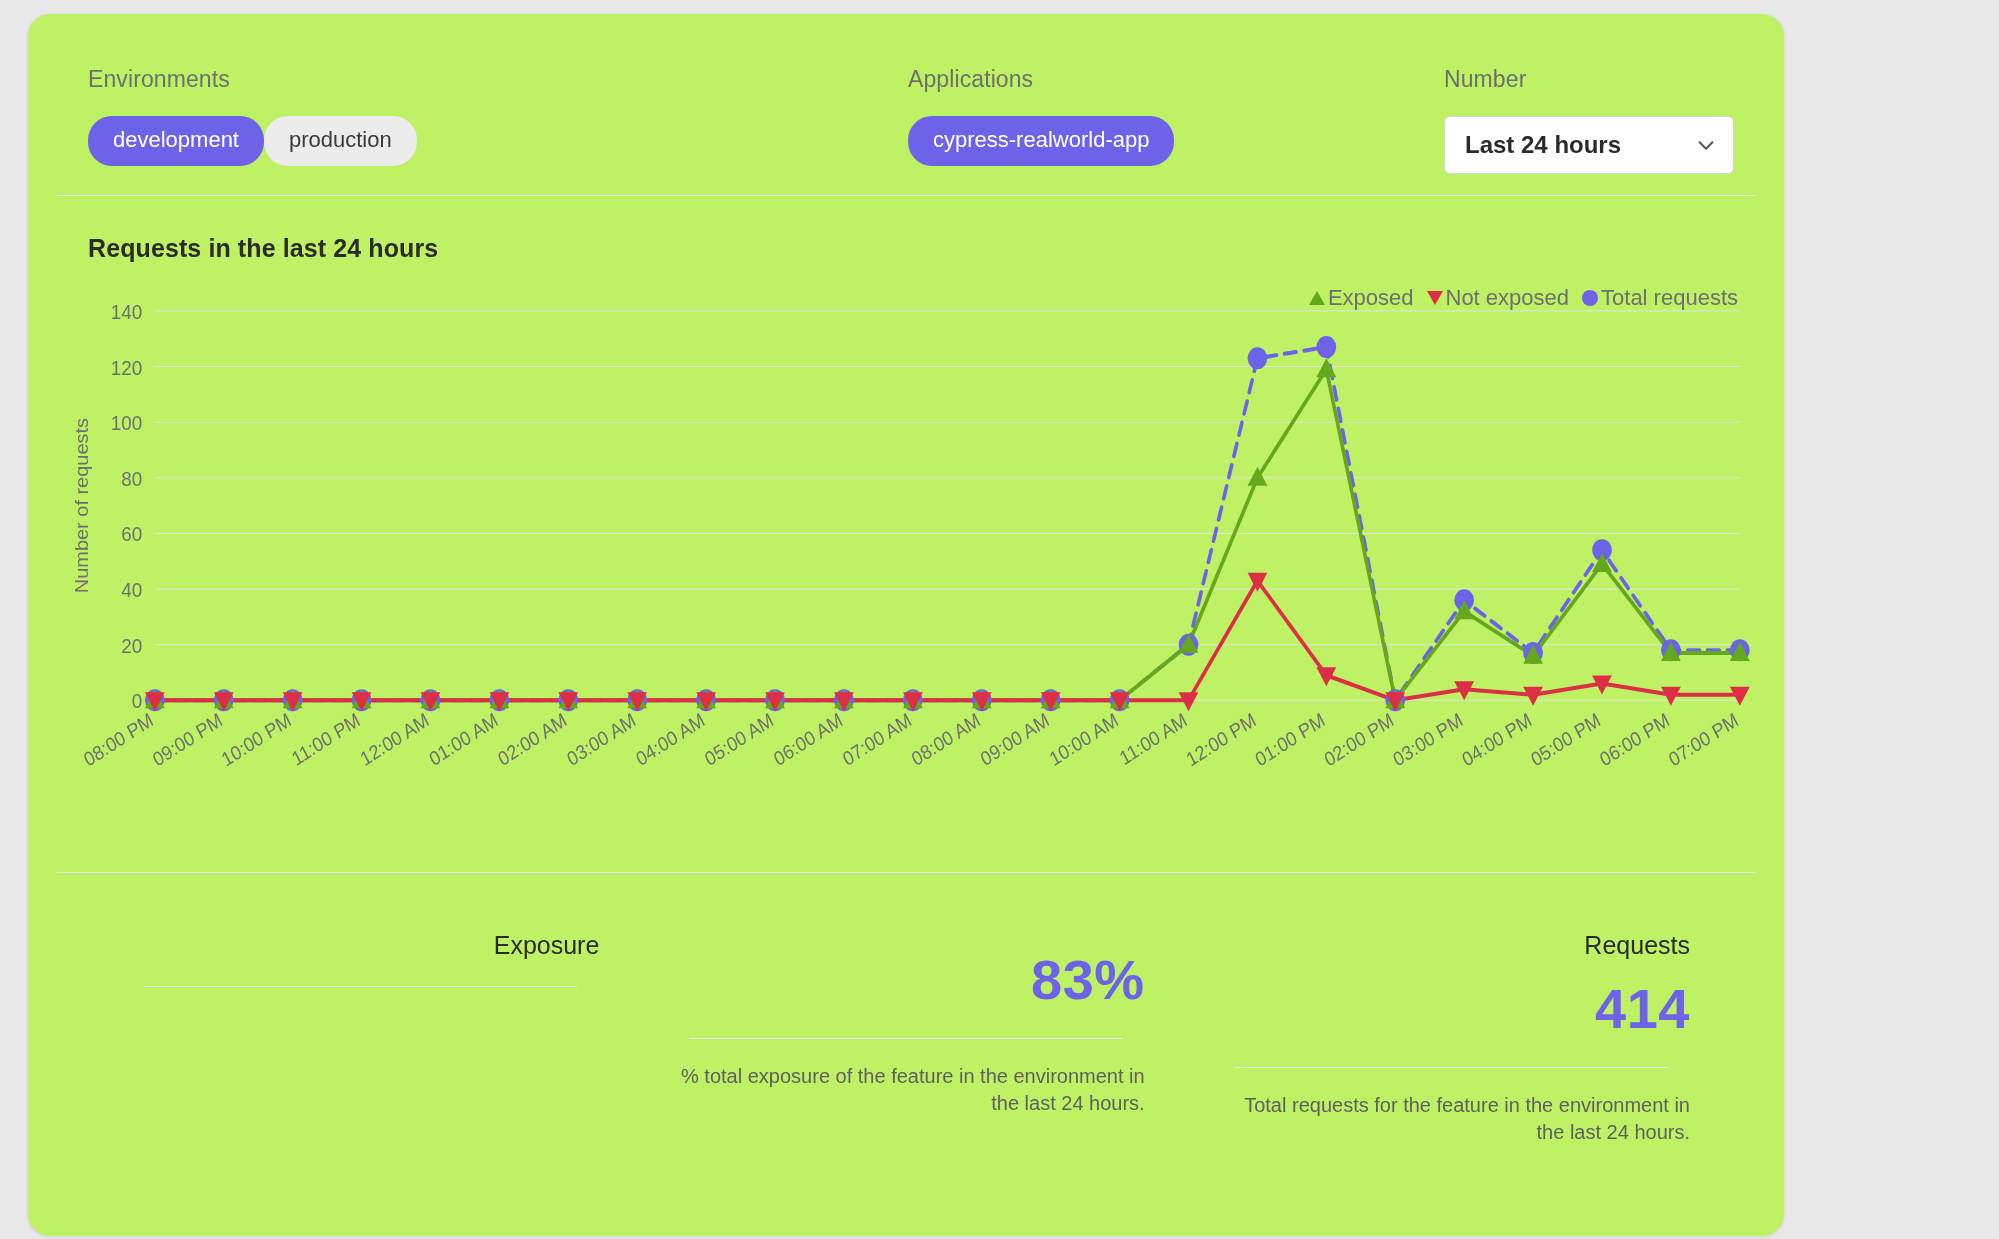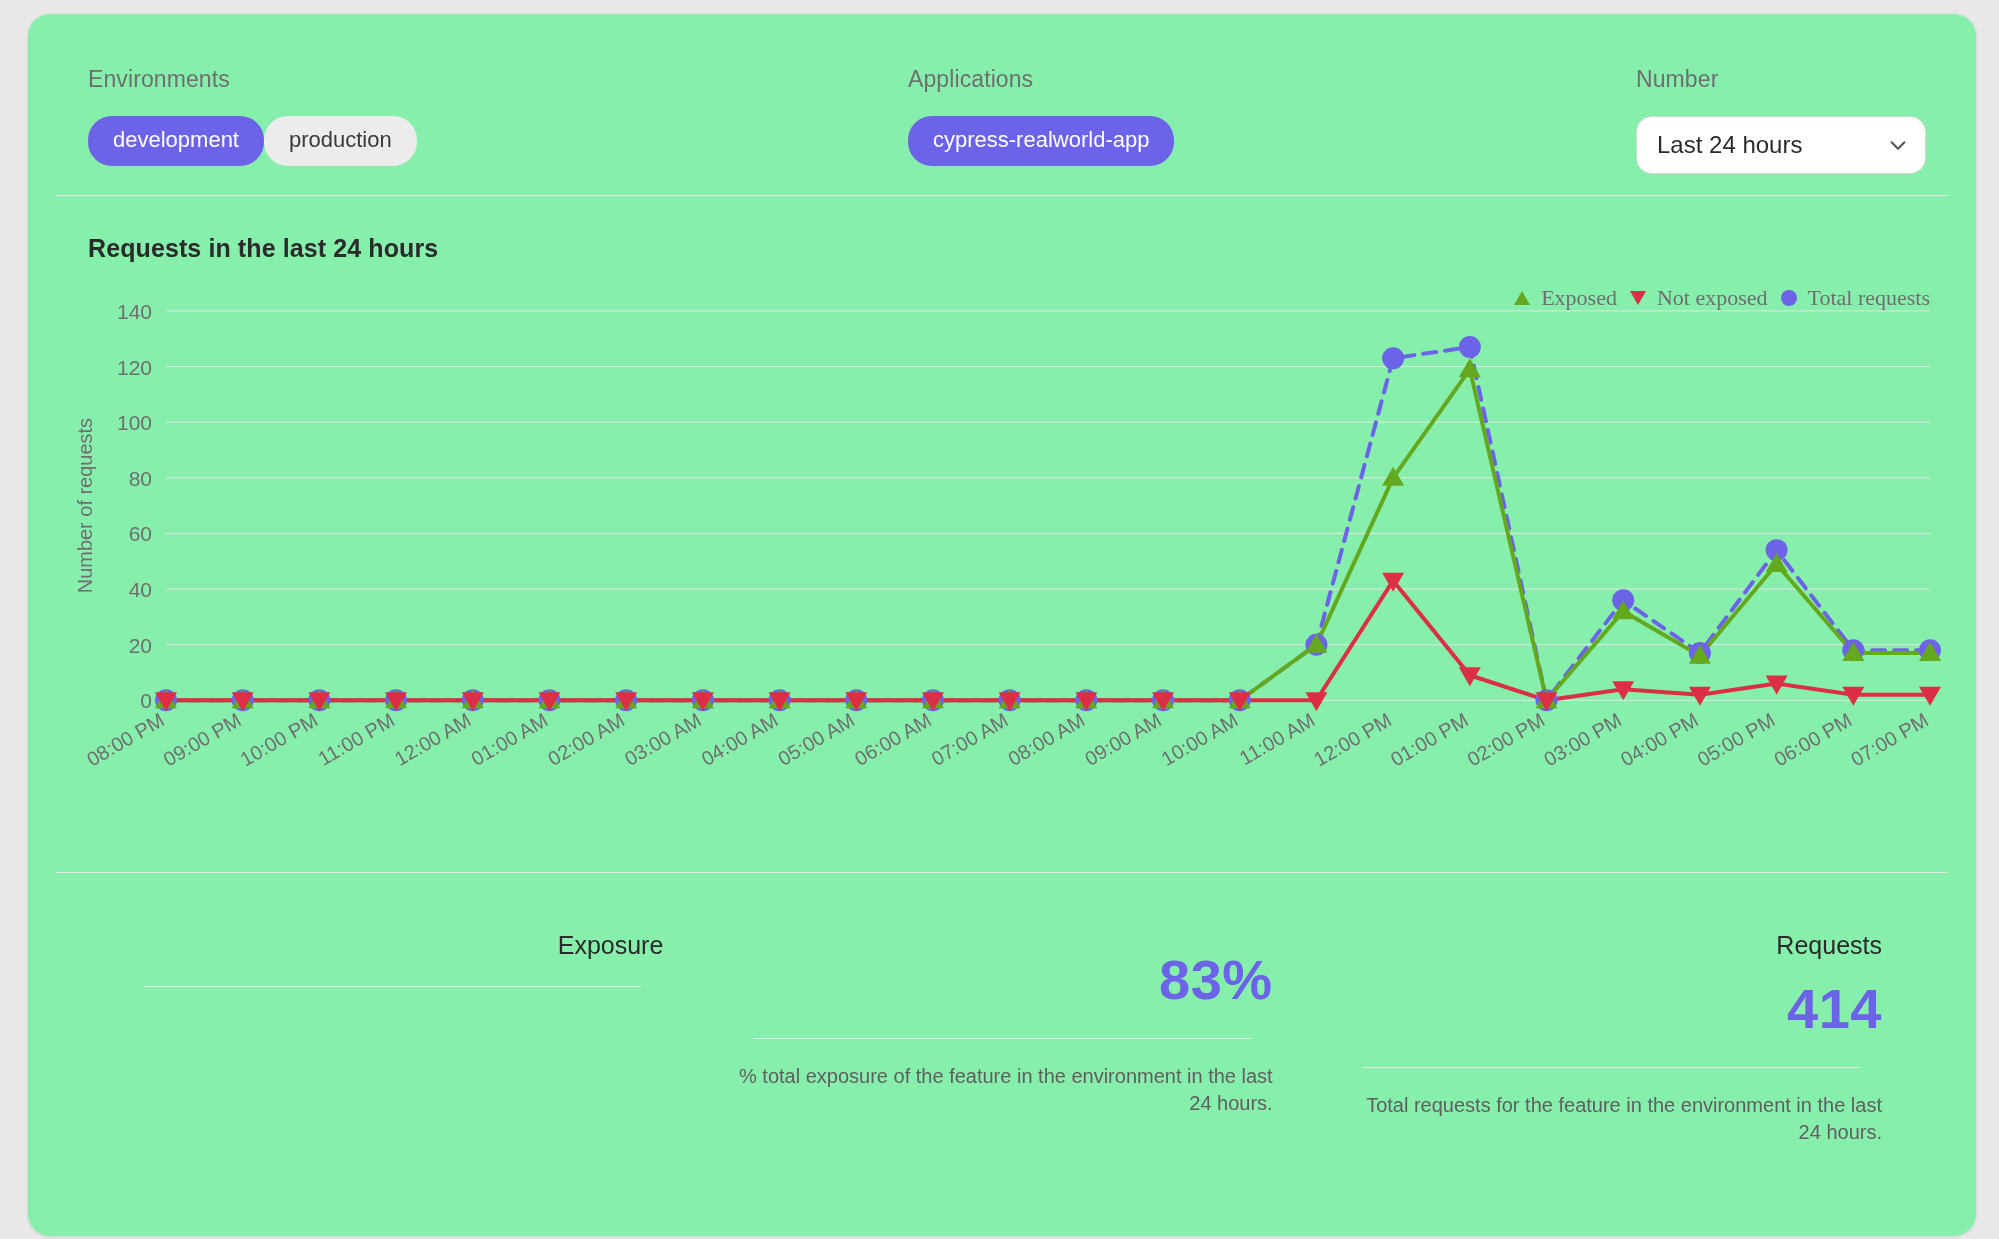--- a/index.html
+++ b/index.html
@@ -9,23 +9,23 @@
     height: 1239px;
     background: #e9e9e9;
     font-family: "Liberation Sans", sans-serif;
     overflow: hidden;
   }
 
   #app {
     position: absolute;
     left: 28px;
     top: 14px;
-    width: 1948px;
+    width: 1756px;
     height: 1222px;
-    background: #86efac;
+    background: #bef264;
     border-radius: 22px;
     box-shadow: 0 1px 4px rgba(0,0,0,0.10);
     overflow: hidden;
   }
 
   
   .filter-bar {
     position: relative;
     height: 182px;
     border-bottom: 1px solid #e6e6e6;
@@ -57,26 +57,27 @@
     cursor: pointer;
     white-space: nowrap;
   }
   .chip.active   { background: #6c63e8; color: #ffffff; }
   .chip.inactive { background: #ececec; color: #3a3a3a; }
 
   .select-box {
     width: 290px;
     height: 58px;
     border: 1px solid #d6d6d6;
-    border-radius: 16px;
+    border-radius: 6px;
     background: #fff;
     display: flex;
     align-items: center;
     padding: 0 16px 0 20px;
     cursor: pointer;
+    font-weight: bold;
   }
   .select-value { flex: 1; font-size: 24px; color: #2b2b2b; }
   .chevron { width: 22px; height: 22px; display: block; }
 
   
   .chart-title {
     margin: 38px 0 0 60px;
     font-size: 25px;
     color: #2b2b2b;
     letter-spacing: .1px;
@@ -94,21 +95,21 @@
   .legend {
     position: absolute;
     right: 18px;
     top: 12px;
     display: flex;
     align-items: center;
     gap: 10px;
     font-size: 22px;
     color: #6f6f6f;
   }
-  .legend-item { display: flex; align-items: center; gap: 8px; cursor: pointer; font-family: Liberation Serif, serif; }
+  .legend-item { display: flex; align-items: center; gap: 0; cursor: pointer; }
   .legend-mark { width: 22px; height: 22px; display: inline-block; }
 
   
   .metrics {
     display: flex;
     margin: 30px 60px 0;
   }
   .metric { flex: 1; text-align: right; padding: 0 34px; margin-top: 28px; }
   .metric-title { font-size: 25px; color: #2b2b2b; }
   .metric-value {

